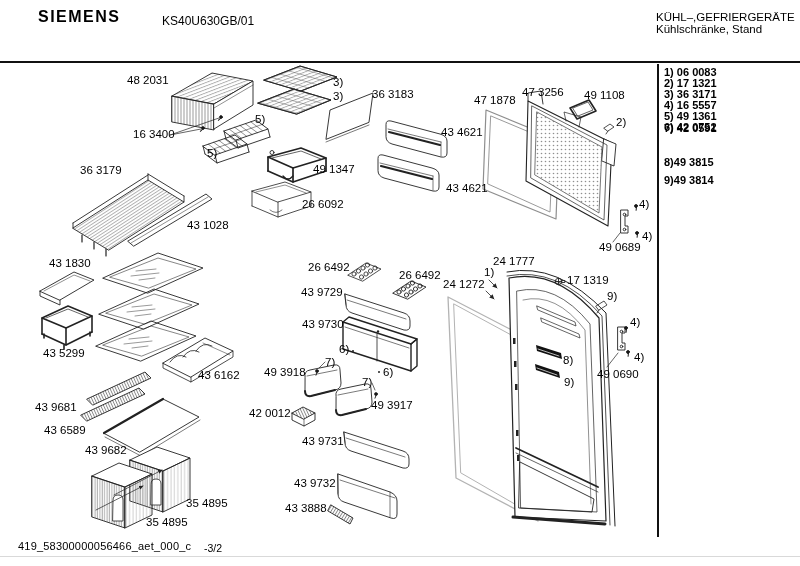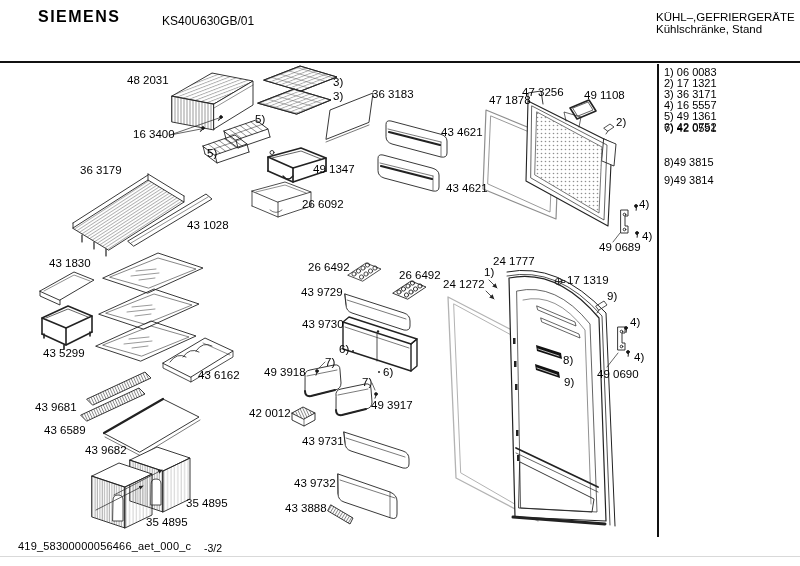--- a/index.html
+++ b/index.html
@@ -6,21 +6,21 @@
   body{
     width:800px;height:566px;position:relative;background:#fff;
     font-family:"Liberation Sans",sans-serif;color:#000;overflow:hidden;
   }
   .hdr-brand{position:absolute;left:38px;top:8px;font-size:16px;font-weight:800;letter-spacing:1.5px;}
   .hdr-model{position:absolute;left:162px;top:14px;font-size:12px;}
   .hdr-cat1{position:absolute;left:656px;top:11px;font-size:11.5px;}
   .hdr-cat2{position:absolute;left:656px;top:23px;font-size:11.5px;}
   .toprule{position:absolute;left:0;top:61px;width:800px;height:2px;background:#111;}
   .legend-vline{position:absolute;left:657px;top:64px;width:1.5px;height:473px;background:#111;}
-  .legend-item{position:absolute;left:664px;font-size:11px;white-space:nowrap;}
+  .legend-item{position:absolute;left:664px;font-size:11px;white-space:nowrap;font-weight:bold;}
   .lbl{position:absolute;font-size:11.5px;white-space:nowrap;}
   .foot-code{position:absolute;left:18px;top:540px;font-size:11px;letter-spacing:0.2px;}
   .foot-sheet{position:absolute;left:196px;top:542px;font-size:10.5px;margin-left:8px;}
   .botrule{position:absolute;left:0;top:556px;width:800px;height:1px;background:#d9d9d9;}
   svg{position:absolute;left:0;top:0;}
   svg *{vector-effect:none;}
 </style>
 </head>
 <body>
 
@@ -381,21 +381,21 @@
 <div class="legend-item" style="top:174px">9)49 3814</div>
 
 <div class="lbl" style="left:127px;top:74px">48 2031</div>
 <div class="lbl" style="left:333px;top:76px">3)</div>
 <div class="lbl" style="left:333px;top:90px">3)</div>
 <div class="lbl" style="left:372px;top:88px">36 3183</div>
 <div class="lbl" style="left:133px;top:128px">16 3400</div>
 <div class="lbl" style="left:255px;top:113px">5)</div>
 <div class="lbl" style="left:207px;top:147px">5)</div>
 <div class="lbl" style="left:441px;top:126px">43 4621</div>
-<div class="lbl" style="left:489px;top:94px">47 1878</div>
+<div class="lbl" style="left:474px;top:94px">47 1878</div>
 <div class="lbl" style="left:522px;top:86px">47 3256</div>
 <div class="lbl" style="left:584px;top:89px">49 1108</div>
 <div class="lbl" style="left:616px;top:116px">2)</div>
 <div class="lbl" style="left:80px;top:164px">36 3179</div>
 <div class="lbl" style="left:313px;top:163px">49 1347</div>
 <div class="lbl" style="left:446px;top:182px">43 4621</div>
 <div class="lbl" style="left:302px;top:198px">26 6092</div>
 <div class="lbl" style="left:187px;top:219px">43 1028</div>
 <div class="lbl" style="left:639px;top:198px">4)</div>
 <div class="lbl" style="left:642px;top:230px">4)</div>

